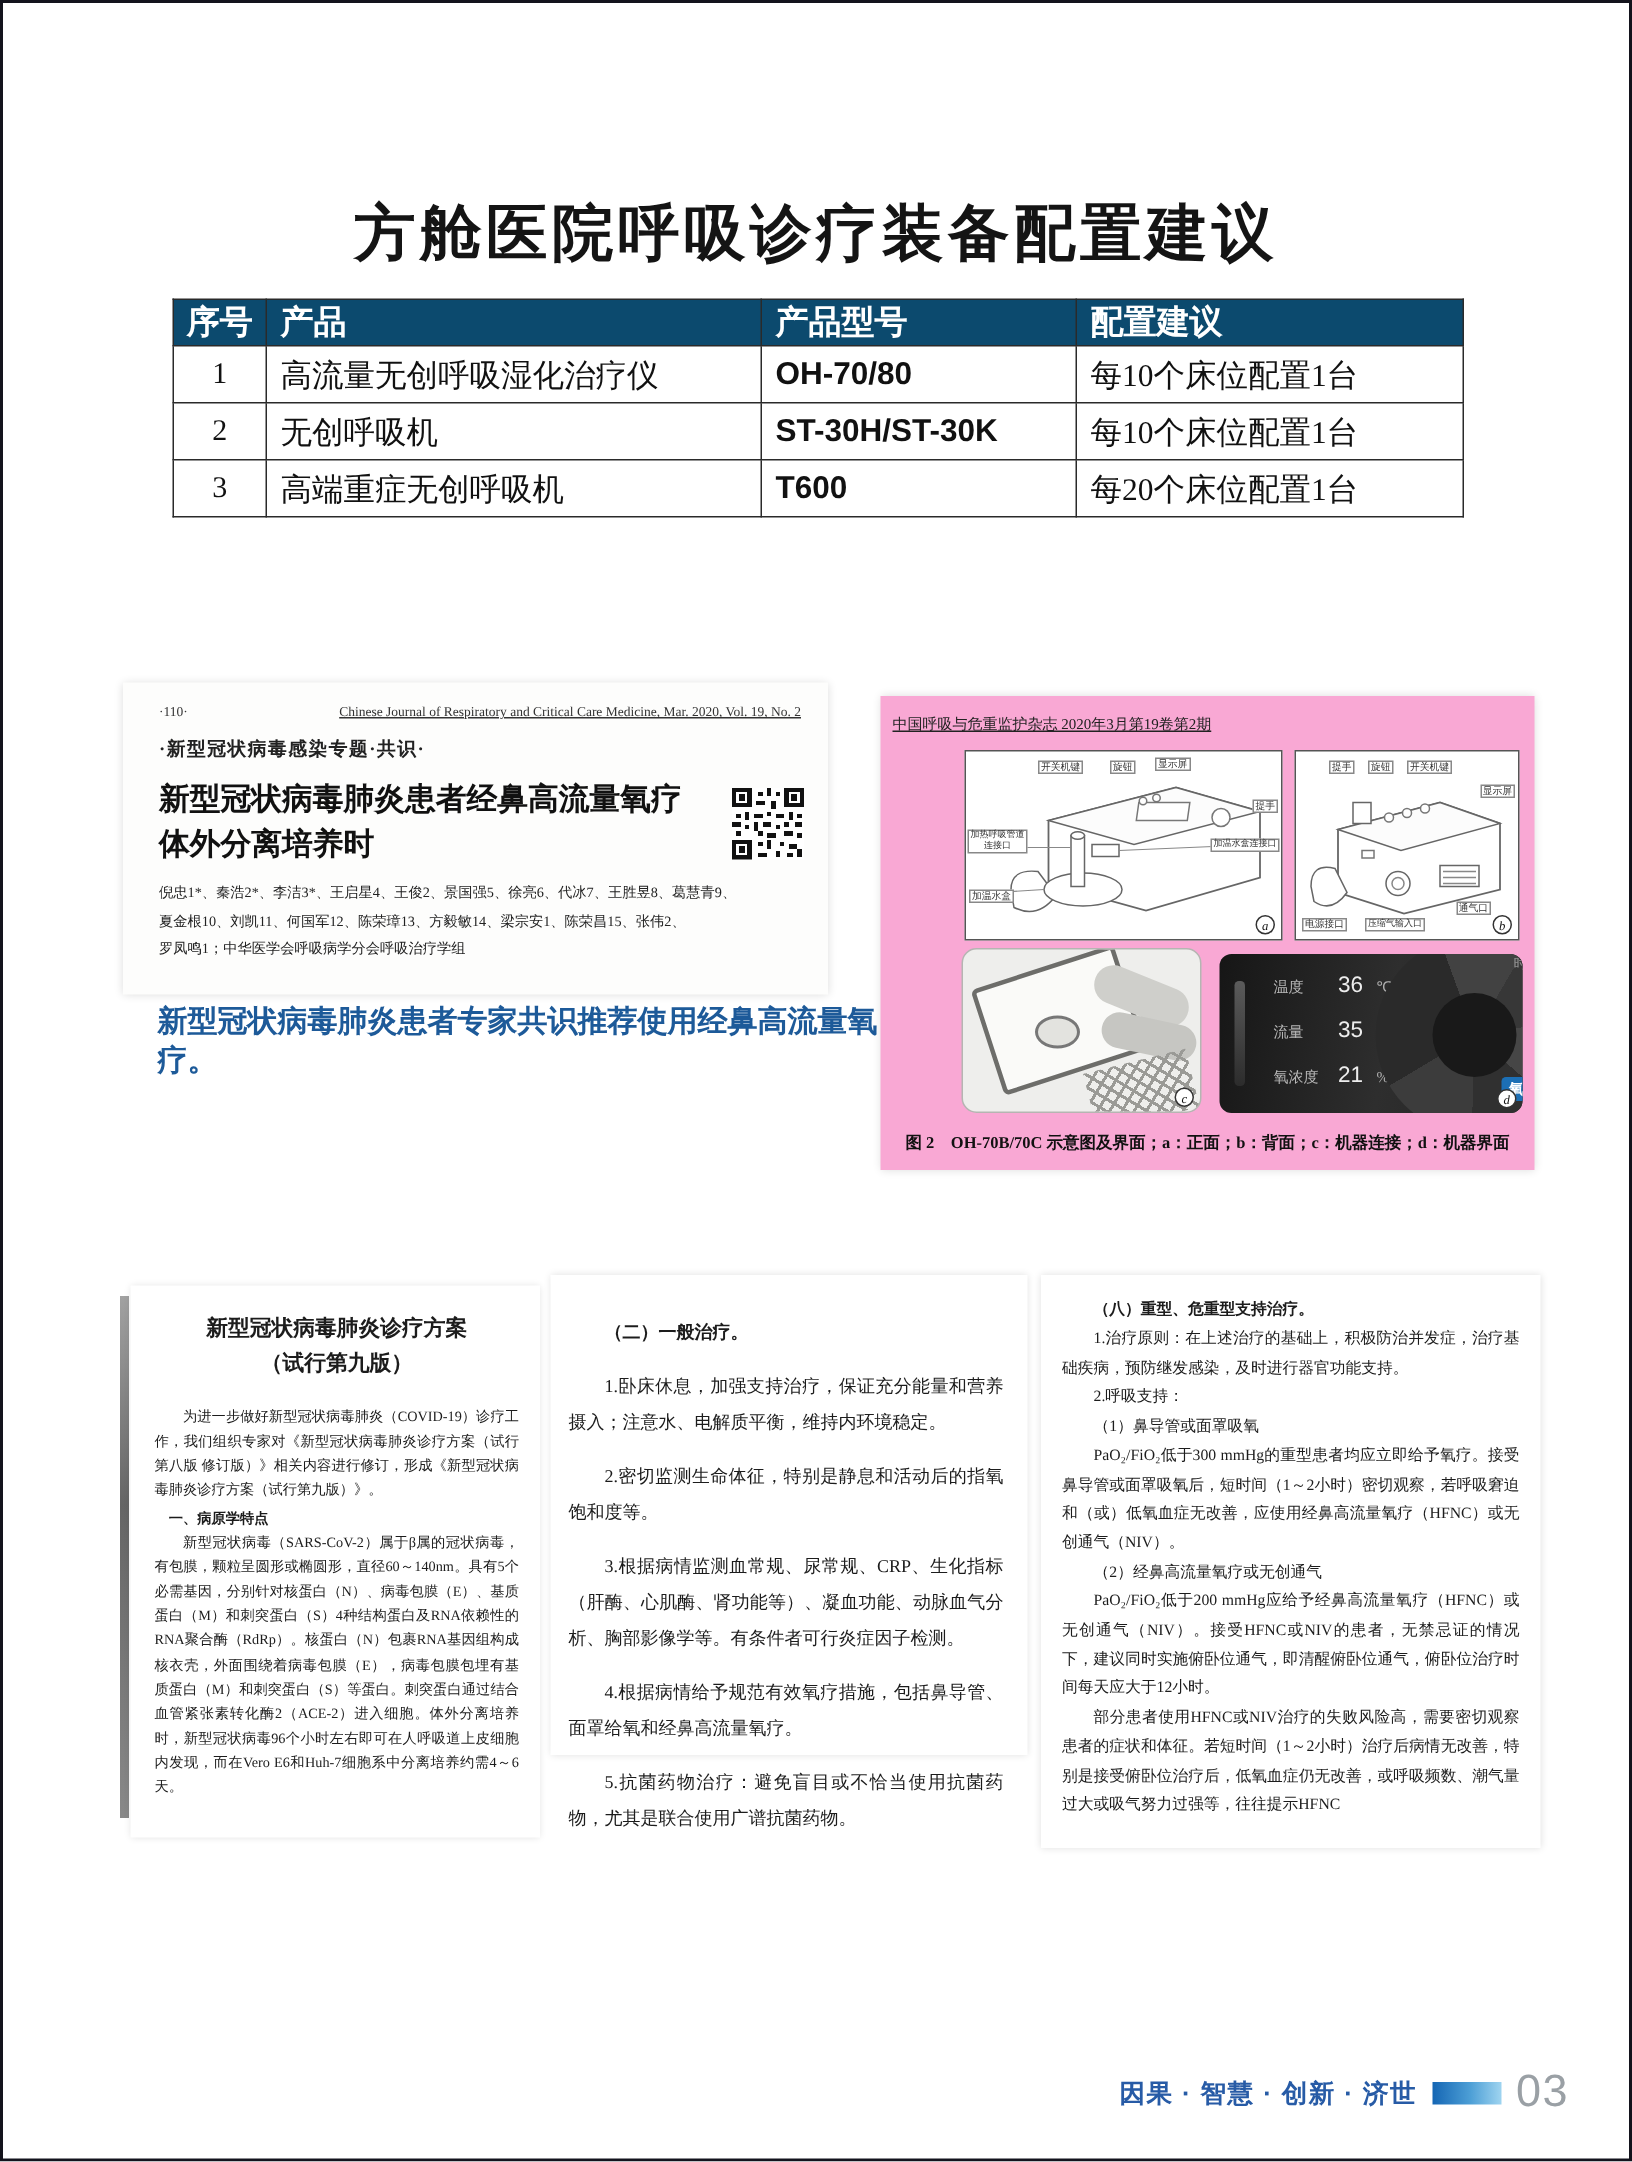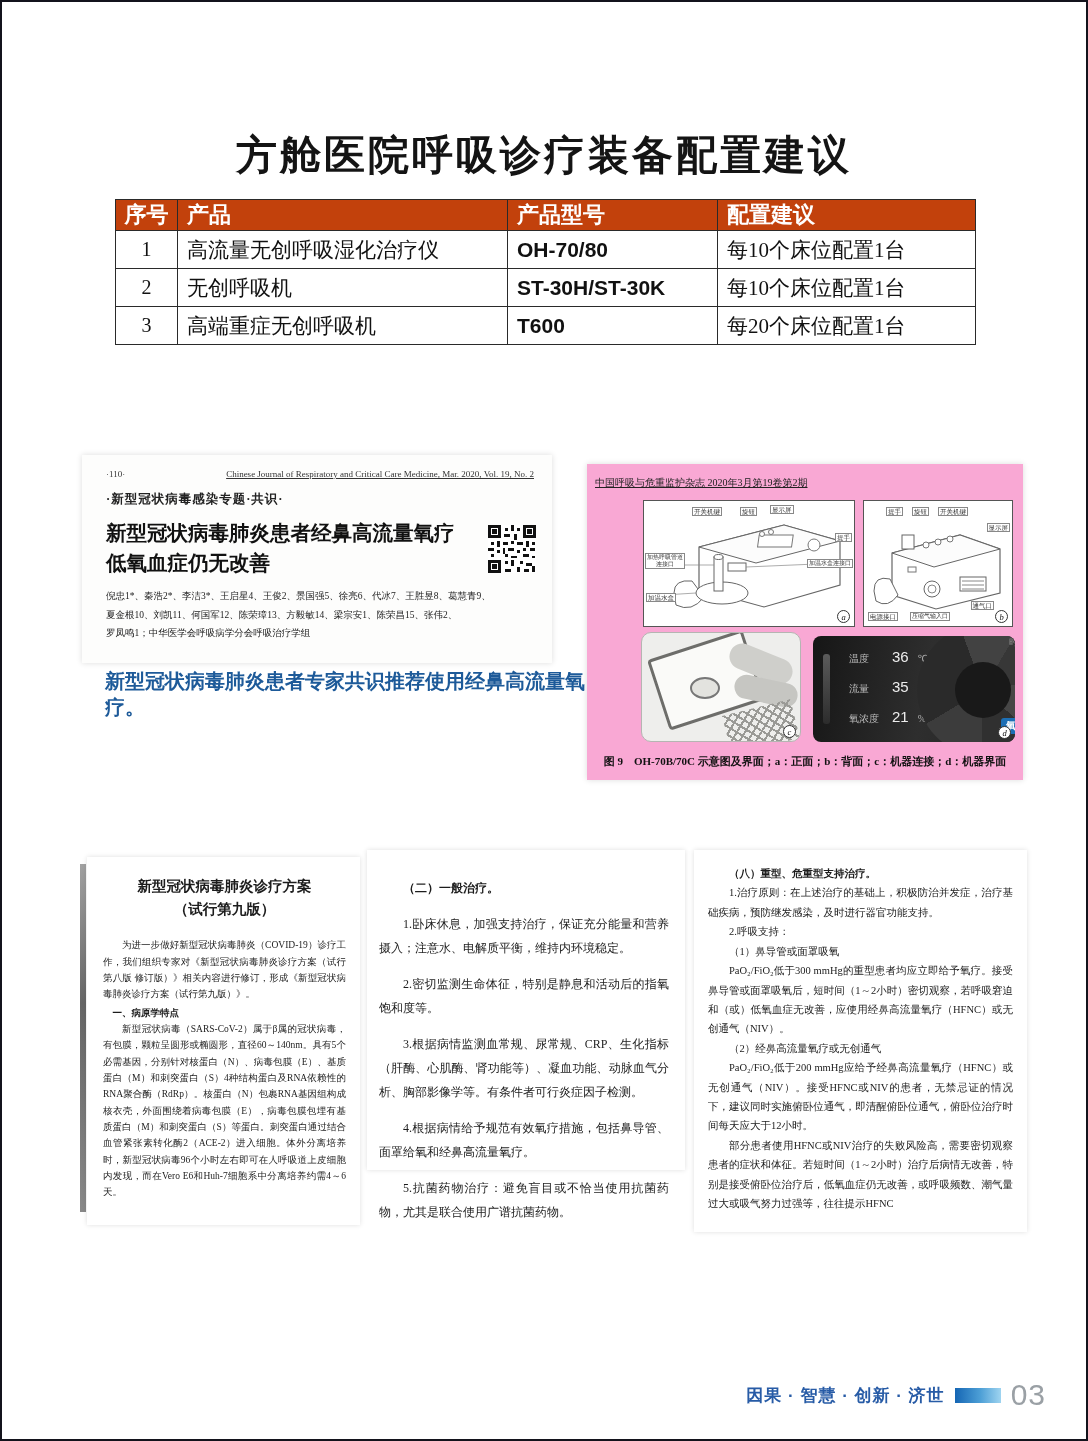--- a/index.html
+++ b/index.html
@@ -10,21 +10,21 @@
 
   
   .main-title { position:absolute; top:126px; left:0; width:100%; text-align:center;
     font-family:"Liberation Serif", serif; font-weight:bold; font-size:41px;
     letter-spacing:3px; color:#141414; }
 
   
   .equip-table { position:absolute; left:113px; top:197px; width:860px;
     border-collapse:collapse; table-layout:fixed; }
   .equip-table th, .equip-table td { border:1.5px solid #2a2a2a; overflow:hidden; white-space:nowrap; }
-  .equip-table th { background:#c2410c; color:#fff; height:27px;
+  .equip-table th { background:#0c4a6e; color:#fff; height:27px;
     font-family:"Liberation Serif", serif; font-size:22px; font-weight:bold;
     text-align:left; padding:0 0 0 9px; }
   .equip-table th.c1 { text-align:center; padding:0; }
   .equip-table td { height:38px; background:#fff; color:#111;
     font-family:"Liberation Serif", serif; font-size:21px; padding:0 0 0 9px; }
   .equip-table td.c1 { text-align:center; padding:0; font-size:20px; }
   .equip-table td.model { font-family:"Liberation Sans", sans-serif; font-weight:bold; font-size:21px; }
   .w-no{width:62px;} .w-prod{width:330px;margin-top:36px;} .w-model{width:210px;} .w-conf{width:258px;margin-top:16px;}
 
   
@@ -165,21 +165,21 @@
   </table>
 
   <div class="paper1">
     <div class="head-row">
       <span>·110·</span>
       <span class="journal">Chinese Journal of Respiratory and Critical Care Medicine, Mar. 2020, Vol. 19, No. 2</span>
     </div>
     <div class="section">·新型冠状病毒感染专题·共识·</div>
     <div class="p-title">
       <div>新型冠状病毒肺炎患者经鼻高流量氧疗</div>
-      <div>低氧血症仍无改善</div>
+      <div>体外分离培养时</div>
     </div>
     <svg class="qr" viewBox="0 0 33 33" shape-rendering="crispEdges">
       <rect width="33" height="33" fill="#fff"></rect>
       <g fill="#111">
         <rect x="0" y="0" width="9" height="9"></rect>
           <rect x="24" y="0" width="9" height="9"></rect>
           <rect x="0" y="24" width="9" height="9"></rect>
         <rect x="2" y="2" width="5" height="5" fill="#fff"></rect>
           <rect x="26" y="2" width="5" height="5" fill="#fff"></rect>
           <rect x="2" y="26" width="5" height="5" fill="#fff"></rect>
@@ -312,21 +312,21 @@
       </div>
       <div class="wheel">
         <div class="hub"></div>
         <span class="wlab w0">时间</span>
 
         <span class="wlab active">氧气</span>
       </div>
       <span class="tagc">d</span>
     </div>
 
-    <div class="fig-caption">图 9　OH-70B/70C 示意图及界面；a：正面；b：背面；c：机器连接；d：机器界面</div>
+    <div class="fig-caption">图 2　OH-70B/70C 示意图及界面；a：正面；b：背面；c：机器连接；d：机器界面</div>
   </div>
 
   <div class="annotation a1">新型冠状病毒肺炎患者专家共识推荐使用经鼻高流量氧疗。</div>
 
   <div class="doc9">
     <div class="scan-edge"></div>
 
     <div class="col col1">
       <div class="dtitle">
         <div>新型冠状病毒肺炎诊疗方案</div>

